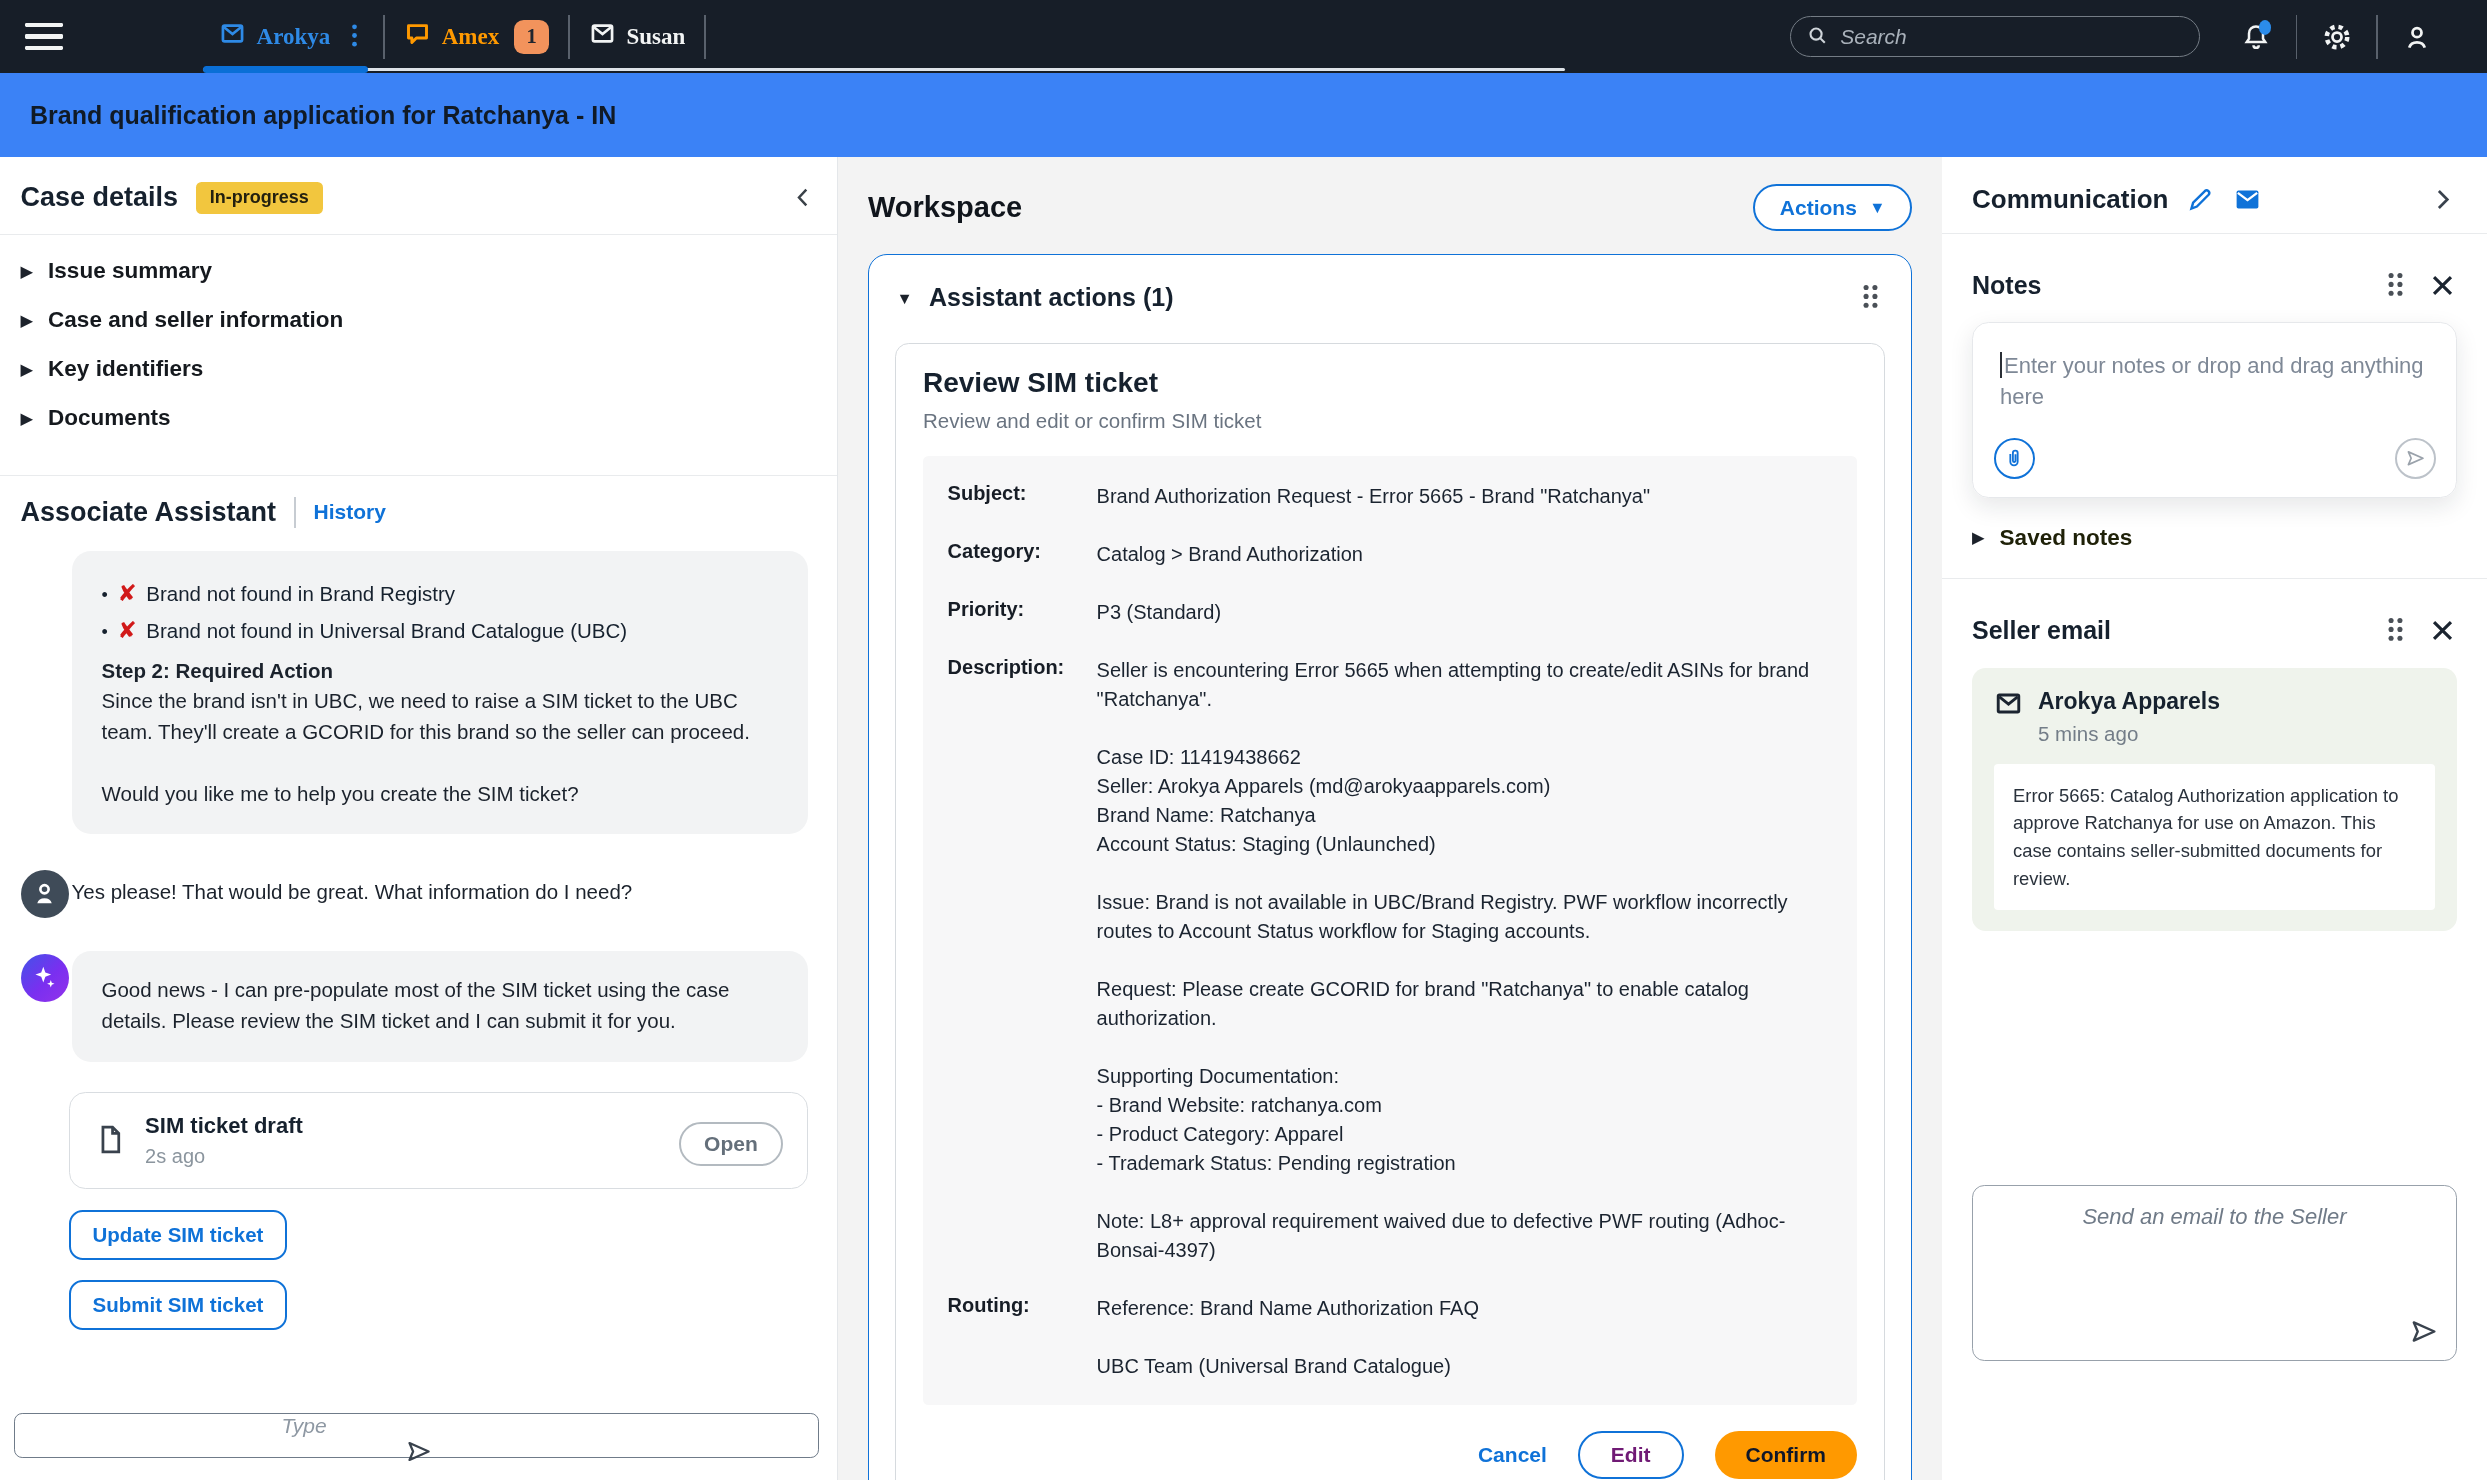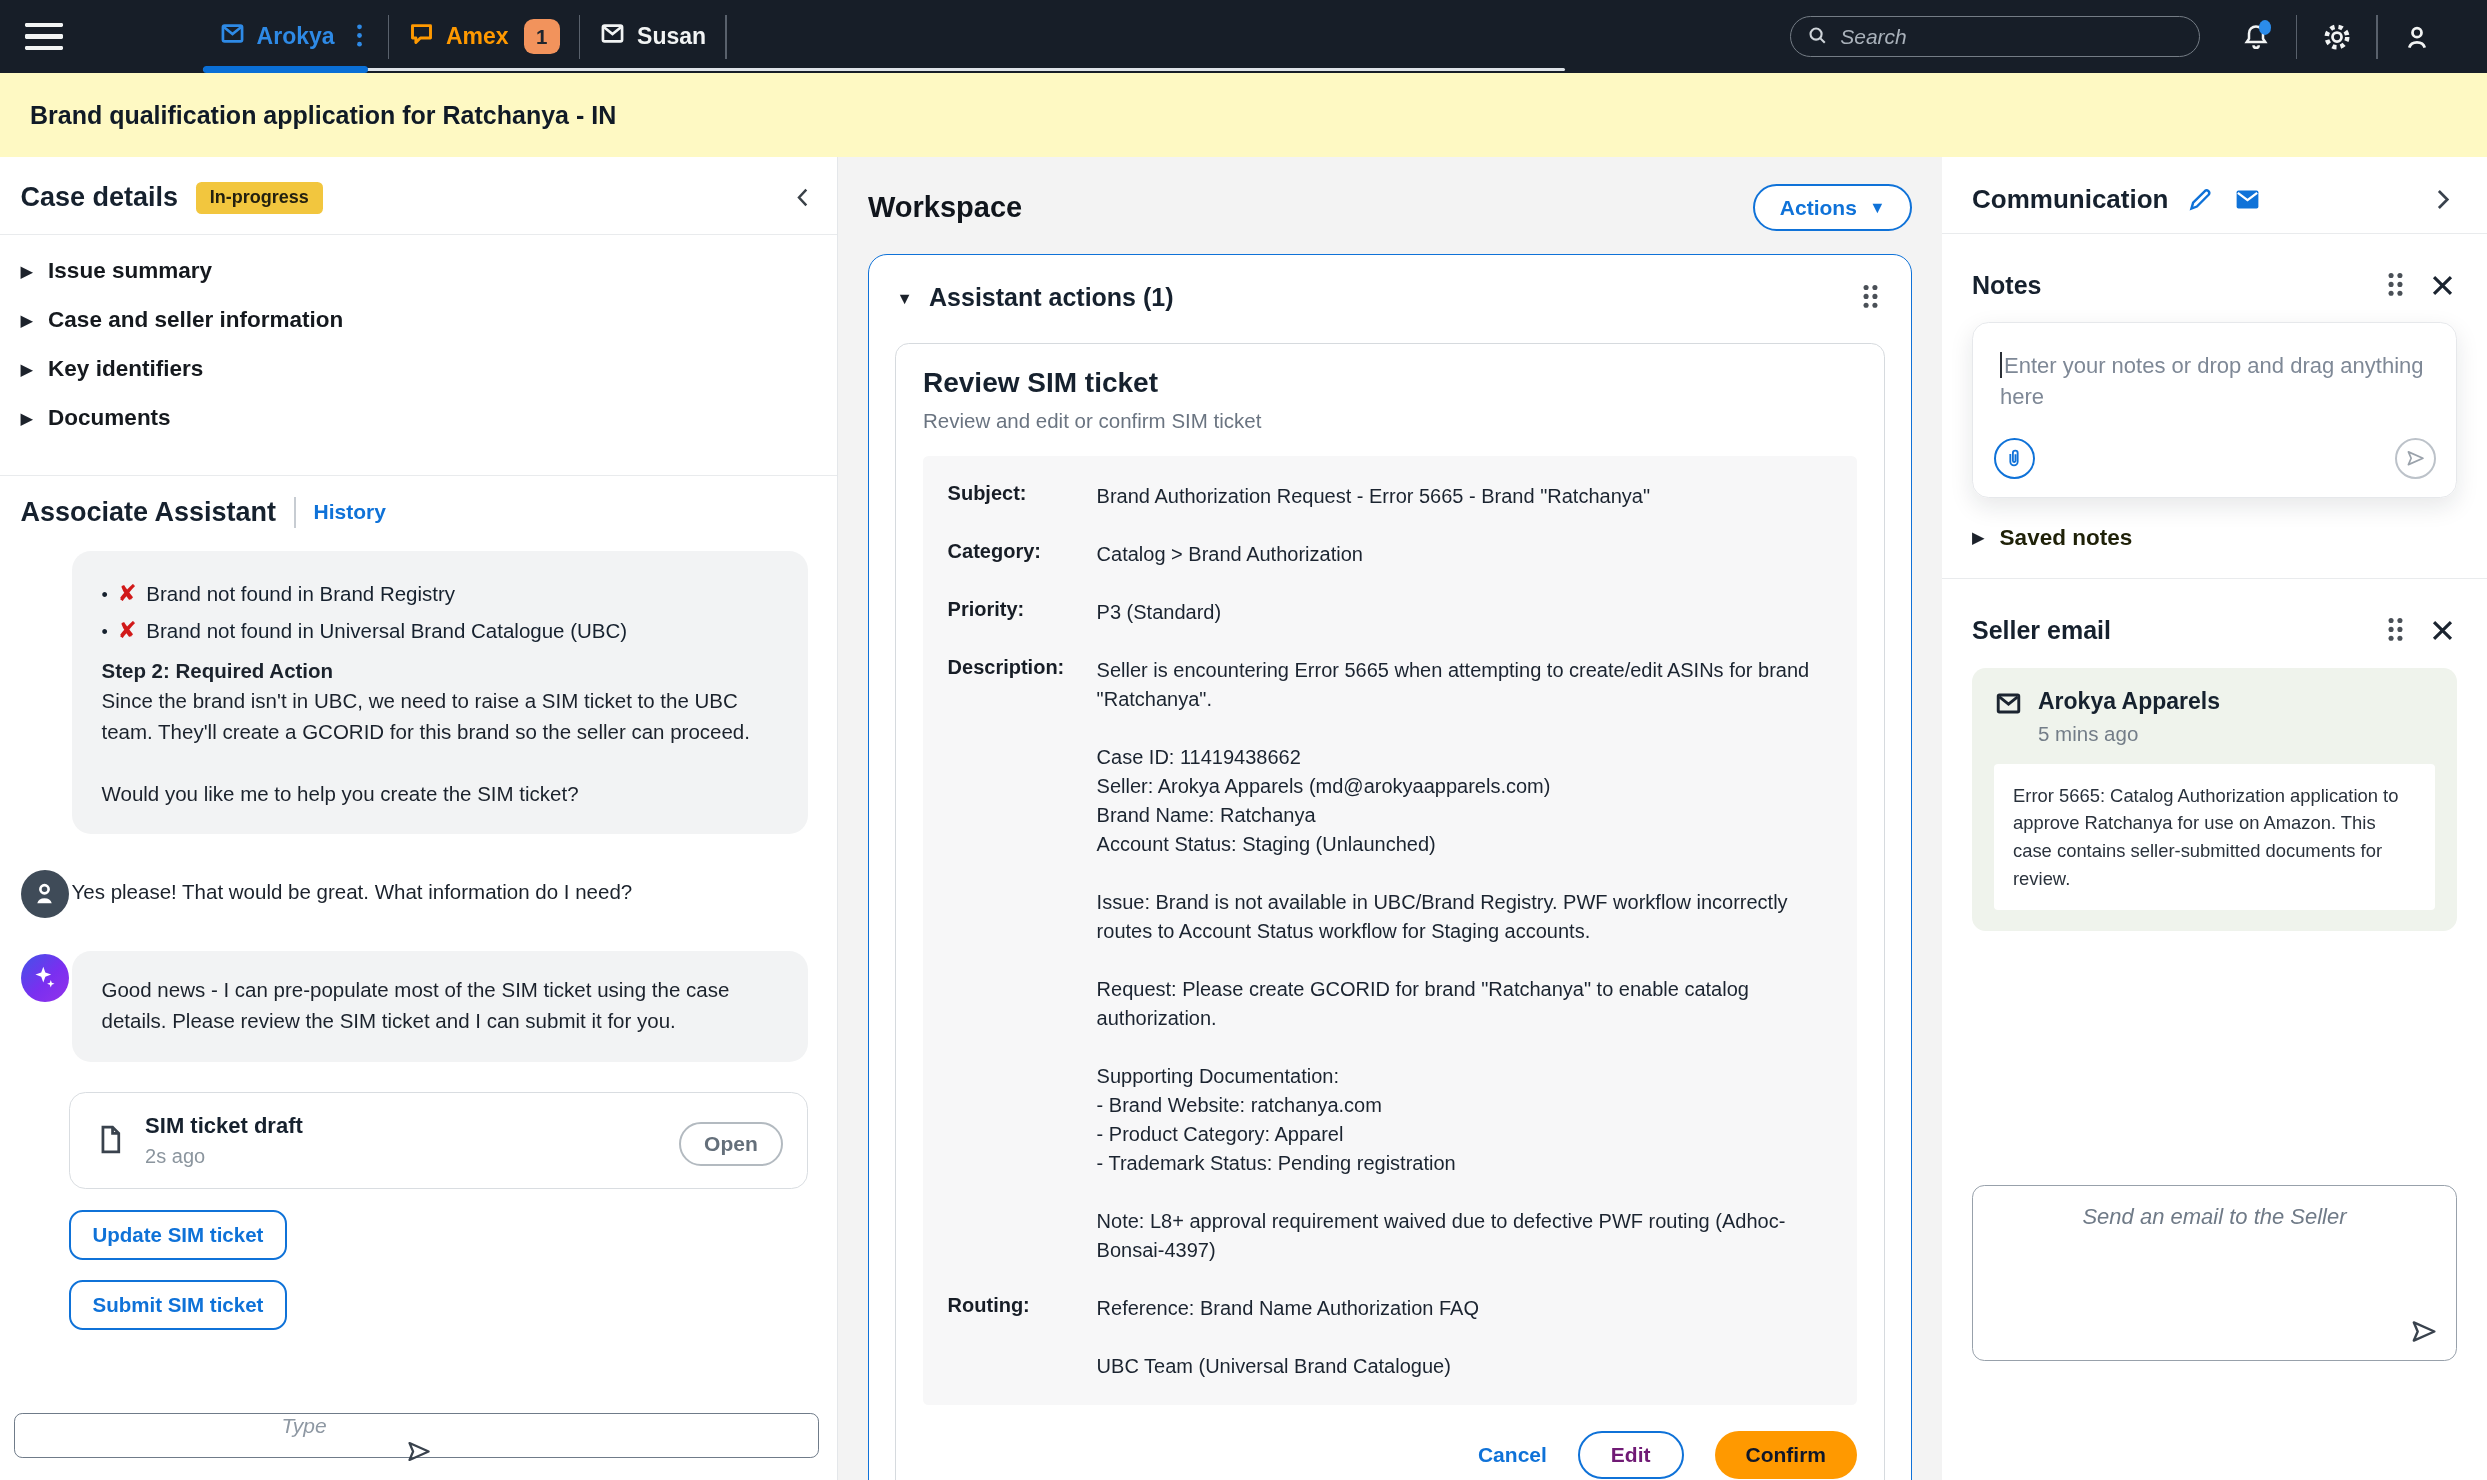--- a/index.html
+++ b/index.html
@@ -8,41 +8,41 @@
     font-family: "Liberation Sans", "DejaVu Sans", sans-serif;
     color:#16212e; background:#fff; overflow:hidden;
   }
   .app { position:relative; width:2487px; height:1480px; display:flex; flex-direction:column; }
 
   
   .topbar { position:relative; height:73px; background:#171e28; display:flex; align-items:center; flex:none; }
   .hamburger { margin-left:24.6px; width:38px; height:27px; display:flex; flex-direction:column; justify-content:space-between; cursor:pointer; }
   .hamburger i { display:block; height:4.1px; background:#f2f4f4; border-radius:1.4px; }
   .tabs { display:flex; align-items:center; margin-left:137px; height:100%; }
-  .tab { display:flex; align-items:center; gap:11px; padding:4px 19px; height:100%; font-size:23px; font-weight:700; }
+  .tab { display:flex; align-items:center; gap:11px; padding:4px 19px; height:100%; font-size:23px; font-weight:700;font-family:Liberation Serif, serif; }
   .tab svg { width:27px; height:27px; }
   .tab.blue { color:#2e8ae6; }
   .tab.orange { color:#ff9900; }
   .tab.white { color:#f2f4f4; }
   .tab-badge { background:#f2935c; color:#20262e; font-size:20.5px; font-weight:700; border-radius:9.6px; padding:5.5px 12.3px; margin-left:4.1px; }
   .vdiv { width:1.4px; height:44px; background:#59616c; flex:none; }
   .dots3v { width:23px; height:30px; }
   .tab-underline-track { position:absolute; left:203px; width:1362px; height:2.7px; bottom:2px; background:#dde2e7; border-radius:2px; }
   .tab-underline { position:absolute; left:203px; width:165px; height:6.8px; bottom:0; background:#0a6fd6; border-radius:4.1px; }
   .top-right { margin-left:auto; display:flex; align-items:center; margin-right:30px; }
   .searchbox { width:410px; height:41px; border:1.7px solid #747c85; border-radius:20.5px; display:flex; align-items:center; padding:0 15px; gap:11px; background:transparent; }
   .searchbox svg { width:23px; height:23px; flex:none; }
   .searchbox input { background:transparent; border:none; outline:none; color:#e6e9ec; font-size:21px; font-style:italic; width:100%; font-family:inherit; }
   .searchbox input::placeholder { color:#a9b1ba; }
   .topicon { width:30px; height:30px; position:relative; margin:0 24.6px; cursor:pointer; }
   .topicon svg { width:30px; height:30px; }
   .bell-dot { position:absolute; top:-1.4px; right:0px; width:12.3px; height:15px; background:#2b8ceb; border-radius:50%; }
 
   
-  .pagehead { height:84px; background:#fef9c3; display:flex; align-items:center; padding-left:30px; flex:none; }
+  .pagehead { height:84px; background:#3b82f6; display:flex; align-items:center; padding-left:30px; flex:none; }
   .pagehead h1 { font-size:25px; font-weight:700; color:#101a26; }
 
   
   .content { flex:1; display:flex; min-height:0; }
 
   
   .left { width:838px; flex:none; background:#fff; border-right:1.4px solid #e4e7ea; position:relative; padding:24.6px 20.5px 0 20.5px; overflow:hidden; }
   .case-head { display:flex; align-items:center; gap:18px; }
   .case-head h2 { font-size:27px; font-weight:800; }
   .badge-yellow { background:#f2c63e; color:#23200f; font-size:18px; font-weight:700; border-radius:5.5px; padding:5.5px 13.7px; }

